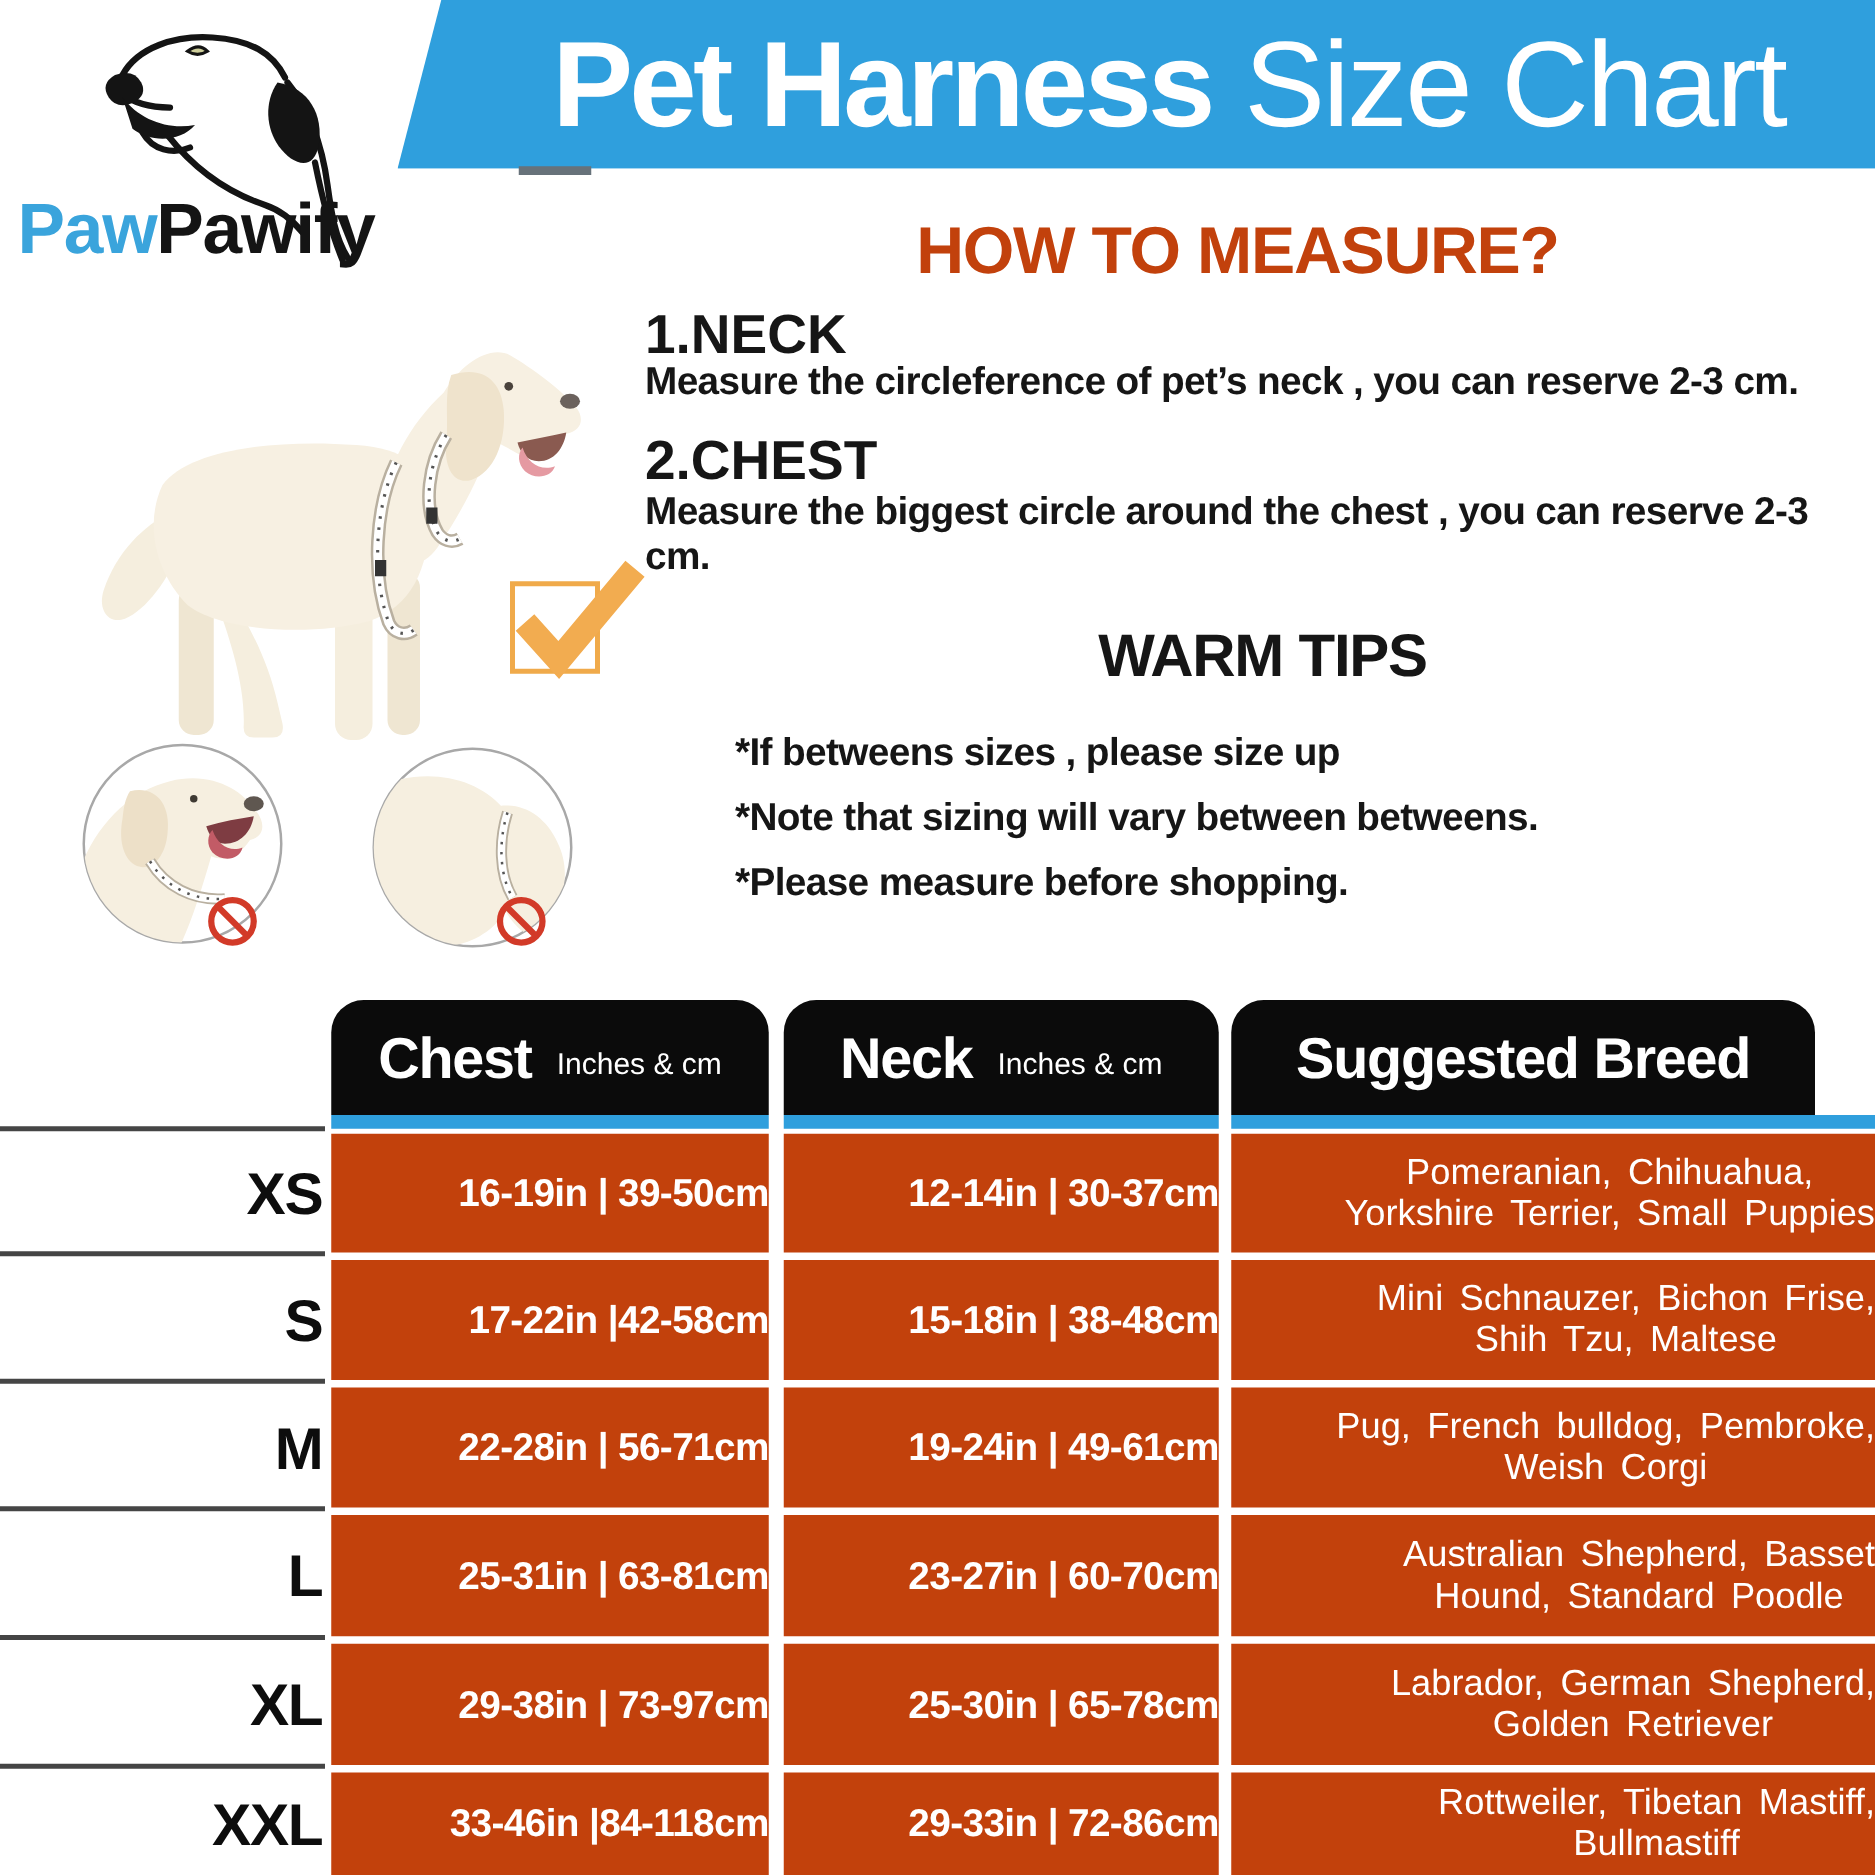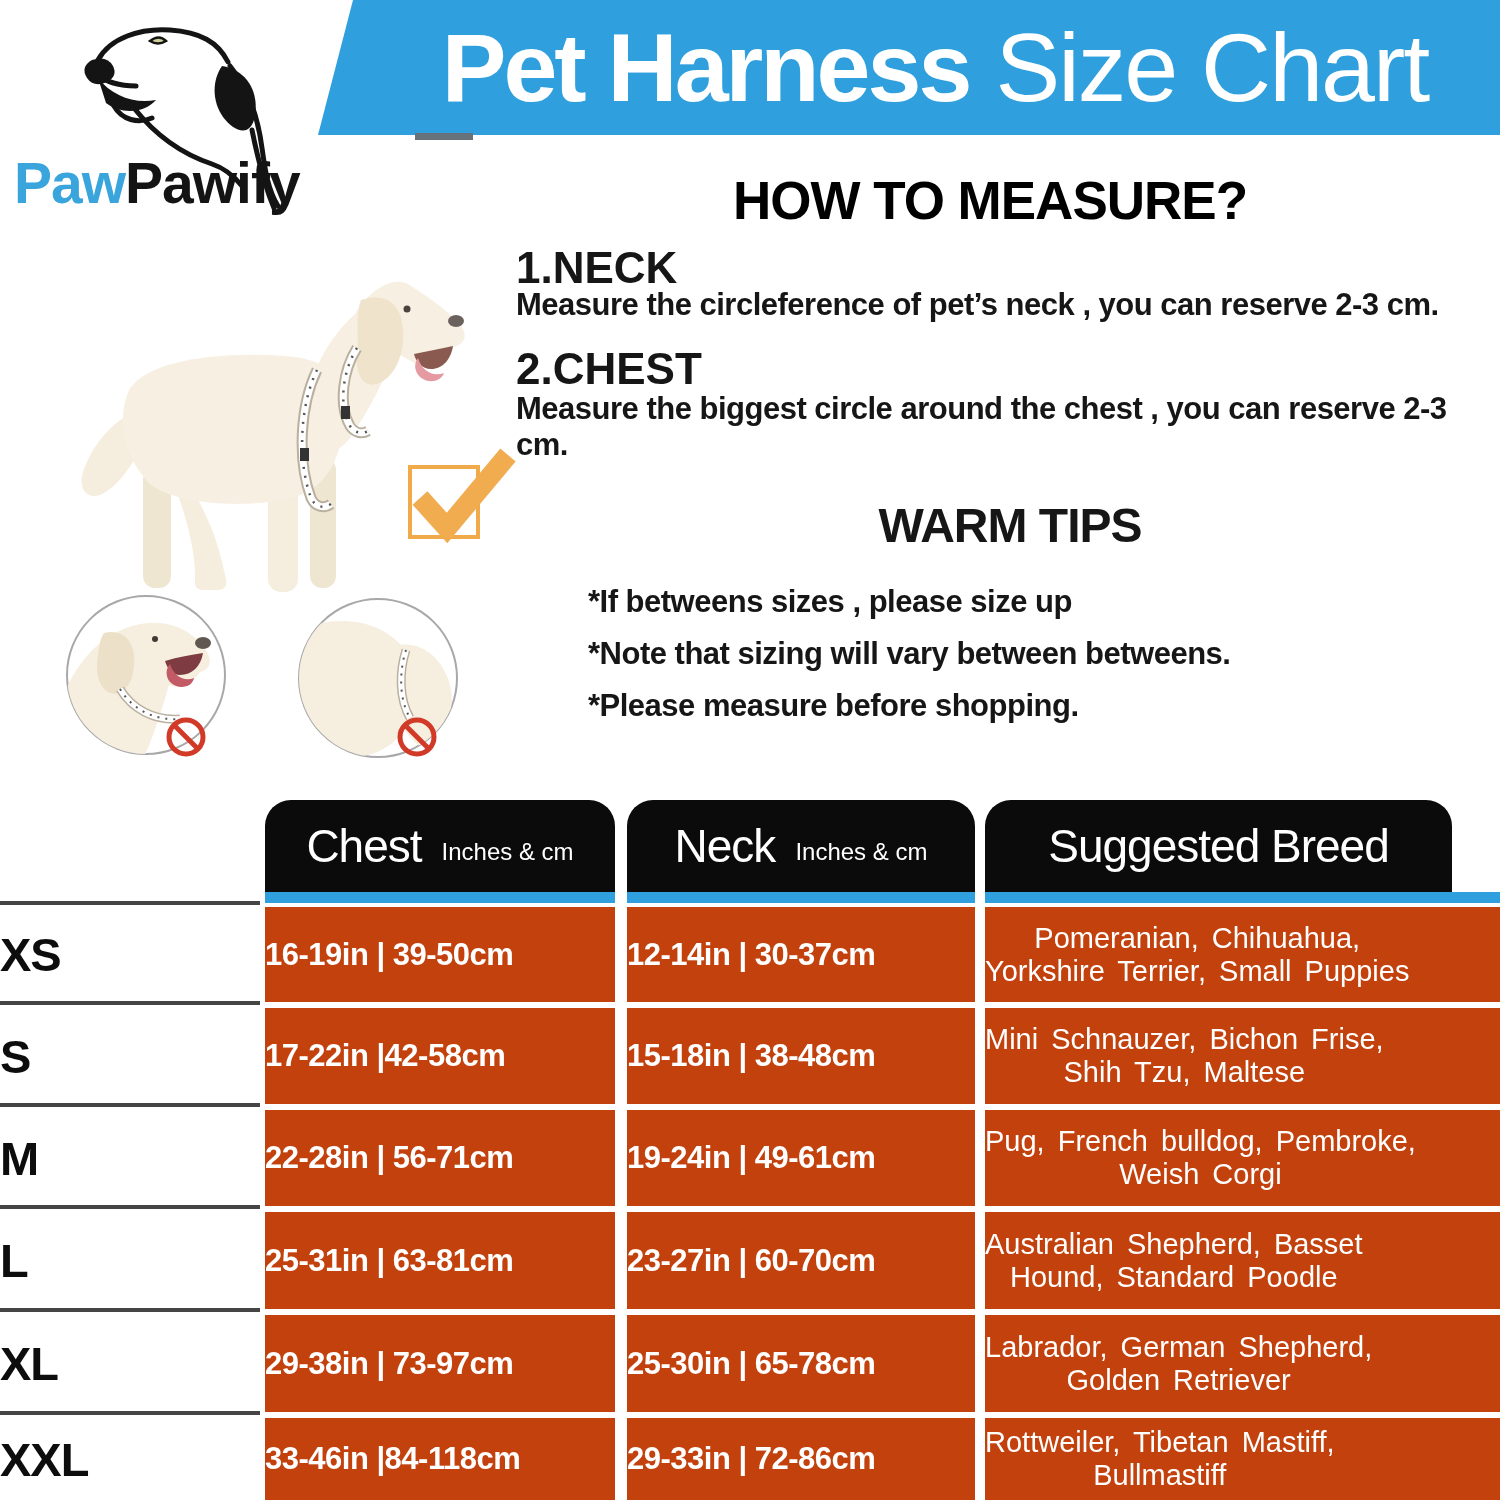--- a/index.html
+++ b/index.html
@@ -15,52 +15,52 @@
   .banner-title-light{font-size:97px;font-weight:normal;color:#fff;letter-spacing:-2px;margin-left:26px;}
 
   
   .logo-head{position:absolute;left:62px;top:8px;}
   .brand{position:absolute;left:14px;top:150px;font-size:57px;font-weight:bold;letter-spacing:-1px;}
   .brand .blue{color:#3AA4DC;}
   .brand .black{color:#141414;}
 
   
   .howto-heading{position:absolute;left:520px;top:170px;width:940px;text-align:center;
-                 font-size:53px;font-weight:bold;letter-spacing:-1px;color:#000000;}
+                 font-size:53px;font-weight:bold;letter-spacing:-1px;color:#c2410c;}
   .step-label{position:absolute;left:516px;font-size:44px;font-weight:bold;color:#161616;}
   .step-text{position:absolute;left:516px;font-size:31px;font-weight:bold;color:#161616;letter-spacing:-0.5px;}
   .lbl-neck{top:243px;} .txt-neck{top:287px;}
   .lbl-chest{top:344px;} .txt-chest{top:391px;}
 
   .warm-heading{position:absolute;left:560px;top:498px;width:900px;text-align:center;
                 font-size:48px;font-weight:bold;letter-spacing:-1px;color:#161616;}
   .tip{position:absolute;left:588px;font-size:31px;font-weight:bold;color:#161616;letter-spacing:-0.5px;}
   .tip1{top:584px;} .tip2{top:636px;} .tip3{top:688px;}
 
   
   .dog-photo{position:absolute;left:55px;top:258px;}
   .check-icon{position:absolute;left:398px;top:432px;}
   .inset-a{position:absolute;left:62px;top:591px;}
   .inset-b{position:absolute;left:294px;top:594px;}
 
   
   .size-table{position:absolute;left:0;top:800px;width:1500px;height:700px;}
   .hdr{position:absolute;top:0;height:92px;background:#0b0b0b;border-radius:26px 26px 0 0;
        display:flex;align-items:center;justify-content:center;color:#fff;}
-  .hdr-main{font-size:46px;font-weight:normal;letter-spacing:-1px;}
+  .hdr-main{font-size:46px;font-weight:bold;letter-spacing:-1px;}
   .hdr-sub{font-size:24px;font-weight:normal;margin-left:20px;margin-top:12px;}
   .hdr-chest{left:265px;width:350px;}
   .hdr-neck{left:627px;width:348px;}
   .hdr-breed{left:985px;width:467px;}
   .strip{position:absolute;top:92px;height:11px;background:#2F9FDD;}
   .strip-chest{left:265px;width:350px;}
   .strip-neck{left:627px;width:348px;}
   .strip-breed{left:985px;width:515px;}
 
-  .cell{position:absolute;display:flex;align-items:center;justify-content:flex-start;text-align:center;}
+  .cell{position:absolute;display:flex;align-items:center;justify-content:flex-end;text-align:center;}
   .cell.blue{background:#c2410c;color:#fff;}
   .col-size{left:0;width:258px;}
   .col-chest{left:265px;width:350px;}
   .col-neck{left:627px;width:348px;}
   .col-breed{left:985px;width:515px;}
   .r0{top:107px;height:95px;} .r1{top:208px;height:96px;} .r2{top:310px;height:96px;}
   .r3{top:412px;height:97px;} .r4{top:515px;height:97px;} .r5{top:618px;height:82px;}
   .size-label{font-size:47px;font-weight:bold;color:#0d0d0d;letter-spacing:-1px;}
   .val{font-size:31px;font-weight:bold;letter-spacing:-0.5px;}
   .breed{font-size:29px;font-weight:normal;line-height:33px;white-space:pre-line;word-spacing:5px;}

